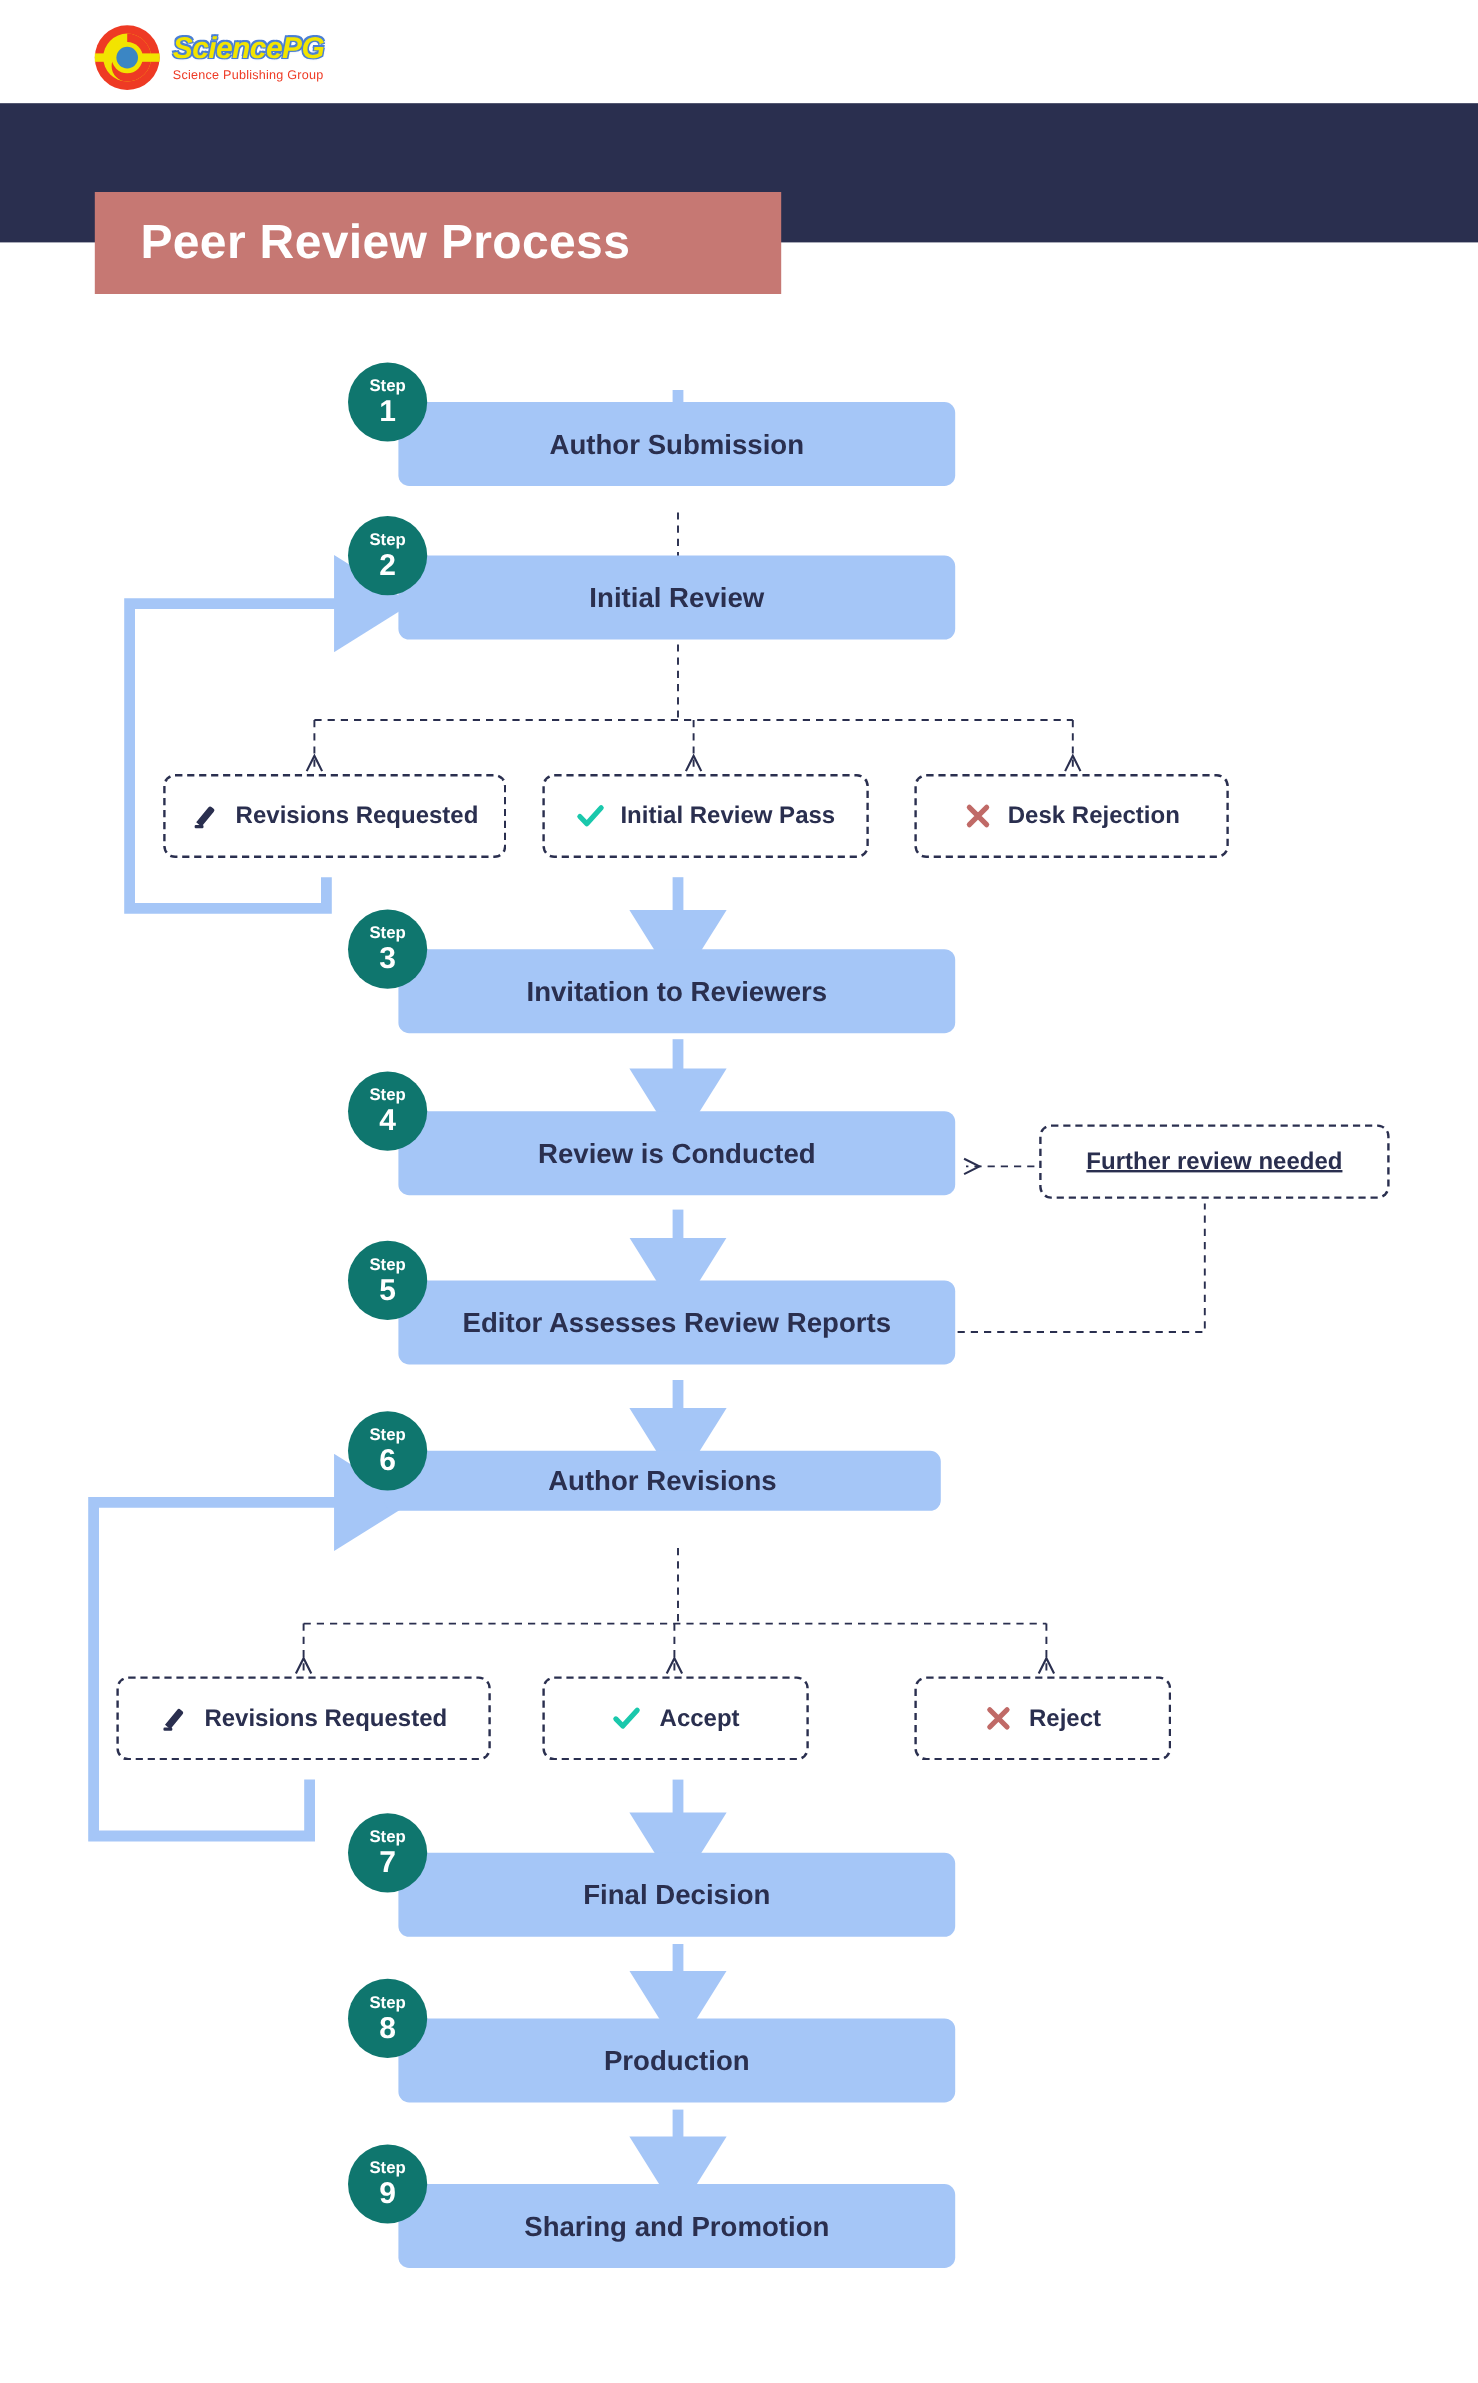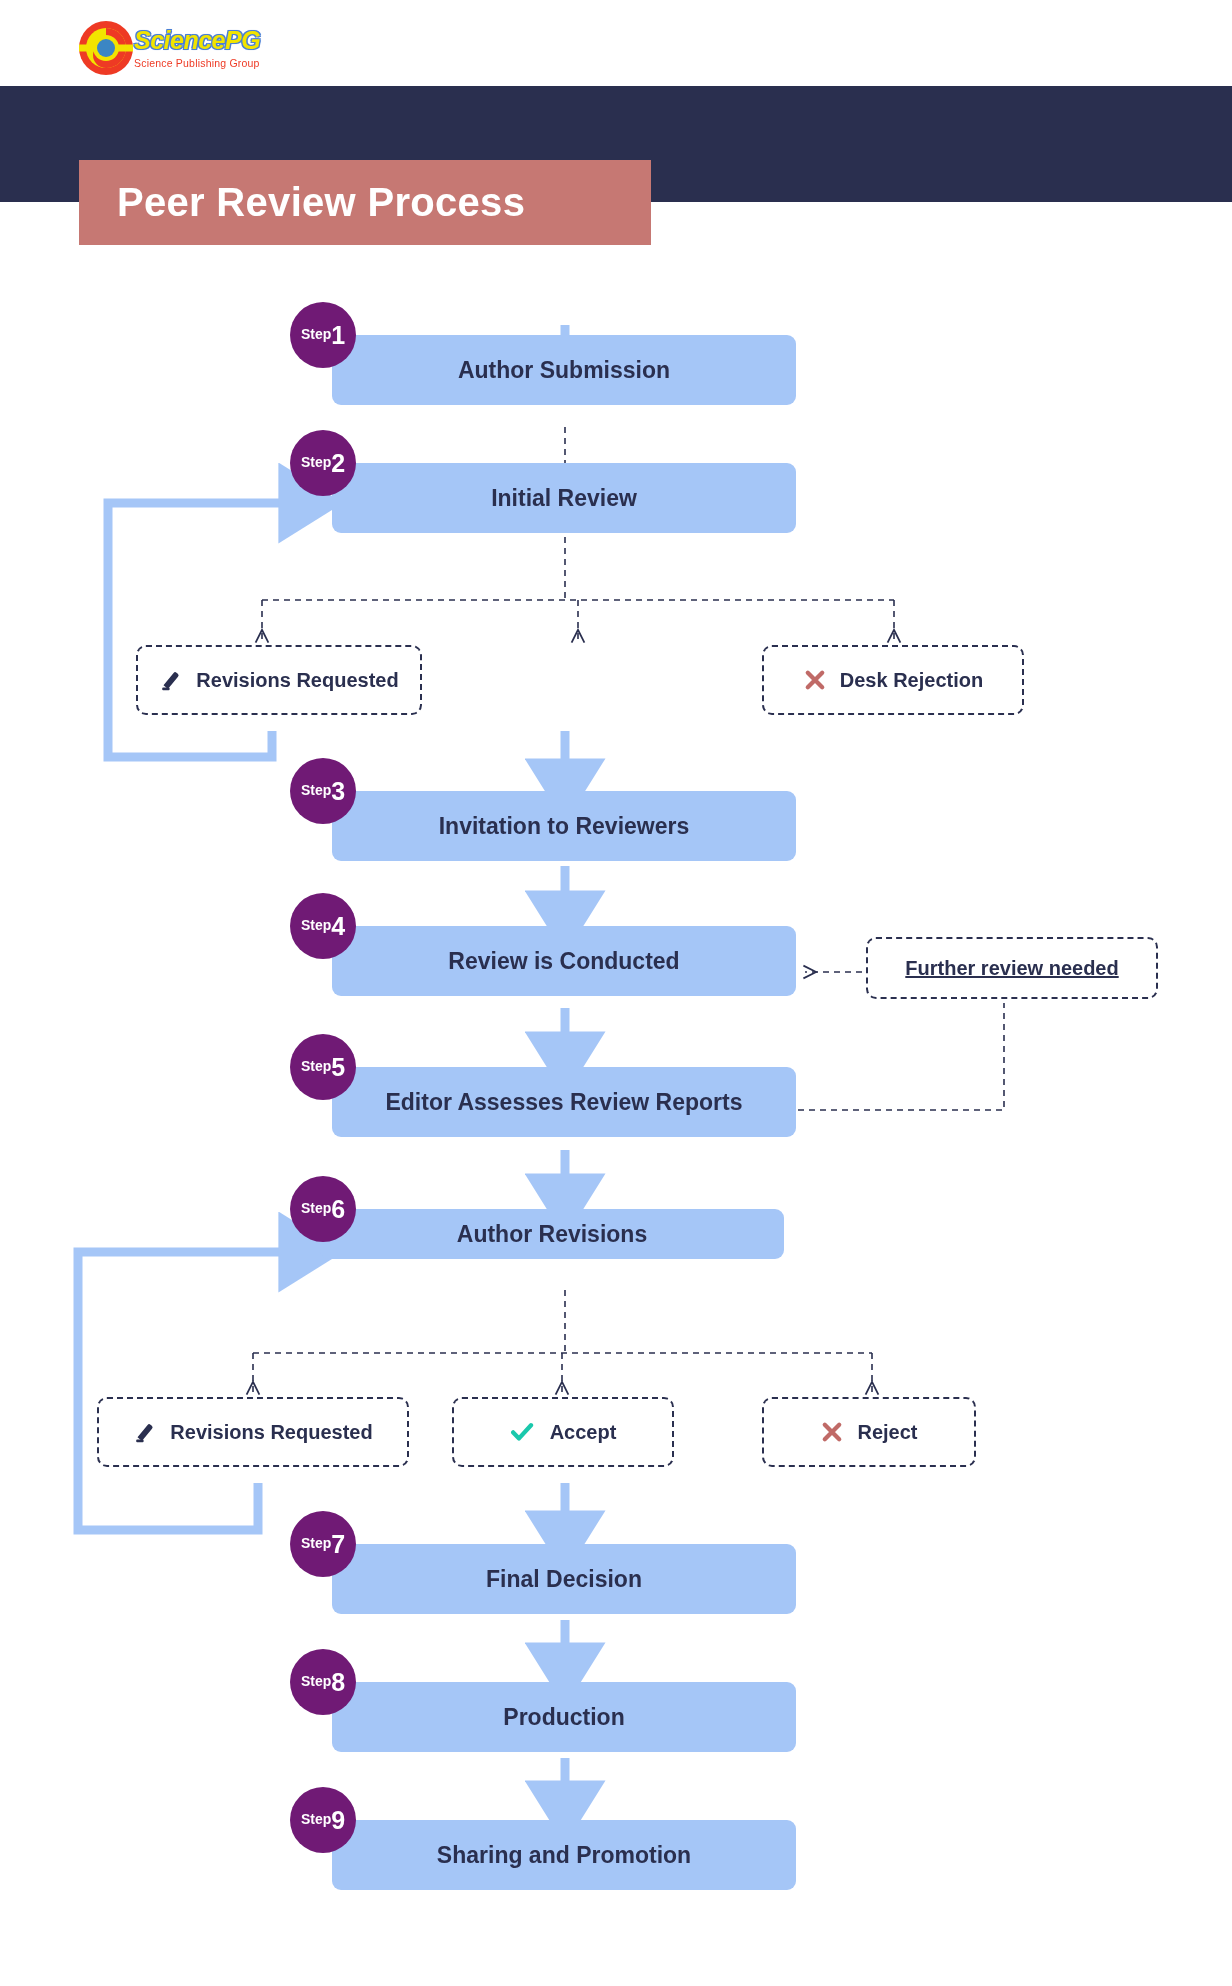--- a/index.html
+++ b/index.html
@@ -22,20 +22,21 @@
     position: absolute;
     left: 0; top: 0;
     width: 1232px; height: 86px;
     background: #ffffff;
   }
   .logo-wrap {
     position: absolute;
     left: 78px; top: 20px;
     display: flex;
     align-items: center;
+    gap: 10px;
   }
   .logo-mark { width: 56px; height: 56px; display: block; }
   .logo-text { display: flex; flex-direction: column; justify-content: center; }
   .logo-title {
     font-size: 25px;
     font-weight: bold;
     font-style: italic;
     color: #f2e400;
     letter-spacing: -0.5px;
     line-height: 1.05;
@@ -98,24 +99,24 @@
     justify-content: center;
     color: #2a2f4f;
     font-size: 23px;
     font-weight: bold;
     z-index: 3;
   }
   .step-badge {
     position: absolute;
     width: 66px; height: 66px;
     border-radius: 50%;
-    background: #701a75;
+    background: #0f766e;
     color: #ffffff;
     display: flex;
-    flex-direction: row;
+    flex-direction: column;
     align-items: center;
     justify-content: center;
     z-index: 6;
     line-height: 1;
   }
   .step-badge .lbl { font-size: 14px; font-weight: bold; margin-bottom: 3px; }
   .step-badge .num { font-size: 25px; font-weight: bold; }
 
   
   .dec-box {
@@ -239,20 +240,26 @@
     </div>
 
     <div class="dec-box" style="left:136px; top:645px; width:286px; height:70px;">
       <svg class="ico" viewBox="0 0 24 24">
         <path d="M4.5 17.2 L14.6 4.9 a2 2 0 0 1 2.9 -0.2 l1.3 1.1 a2 2 0 0 1 0.2 2.9 L8.9 21.0 z" fill="#2a2f4f"></path>
         <rect x="3.2" y="19.6" width="7.4" height="2.6" rx="1" fill="#2a2f4f"></rect>
       </svg>
       <span class="dec-label">Revisions Requested</span>
     </div>
 
+    <div class="dec-box" style="left:452px; top:645px; width:272px; height:70px;">
+      <svg class="ico" viewBox="0 0 24 24">
+        <path d="M3.2 12.4 L9 18.4 L21 5.2" fill="none" stroke="#1ac8ac" stroke-width="4.3" stroke-linecap="round" stroke-linejoin="round"></path>
+      </svg>
+      <span class="dec-label">Initial Review Pass</span>
+    </div>
 
     <div class="dec-box" style="left:762px; top:645px; width:262px; height:70px;text-align:center;">
       <svg class="ico" viewBox="0 0 24 24">
         <path d="M4.8 4.8 L19.2 19.2 M19.2 4.8 L4.8 19.2" fill="none" stroke="#c06a67" stroke-width="4.3" stroke-linecap="round"></path>
       </svg>
       <span class="dec-label">Desk Rejection</span>
     </div>
 
     <div class="step-box" style="left:332px; top:791px; width:464px; height:70px;">
       <span>Invitation to Reviewers</span>

